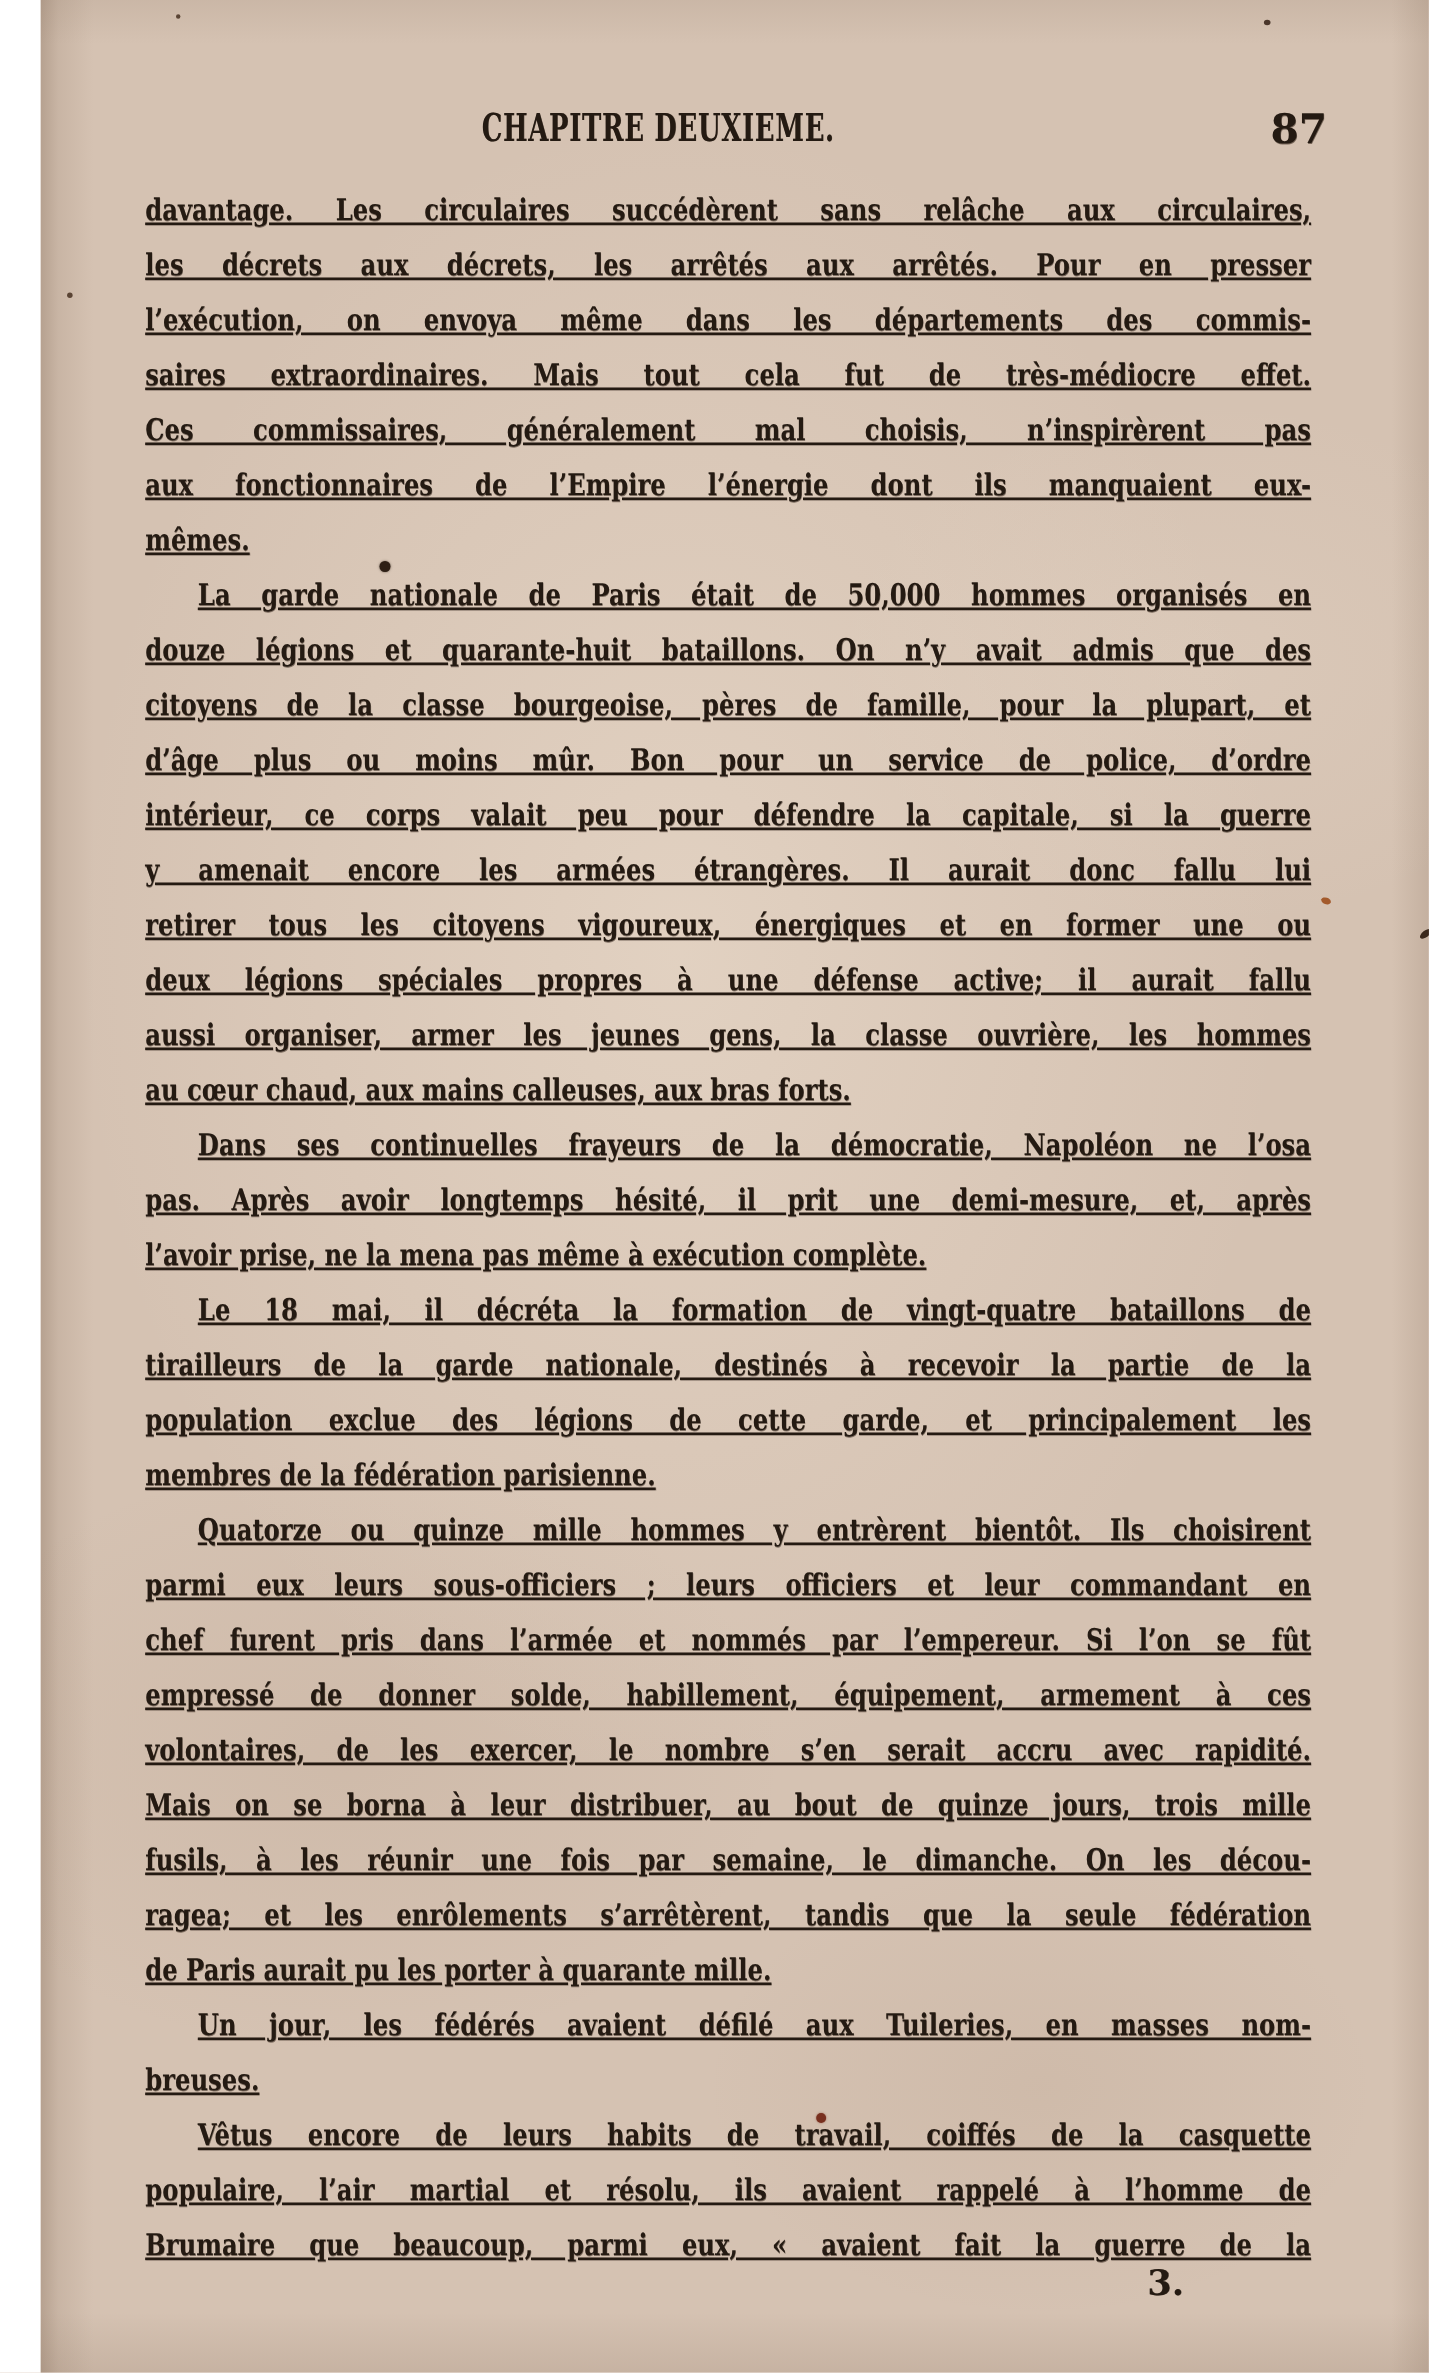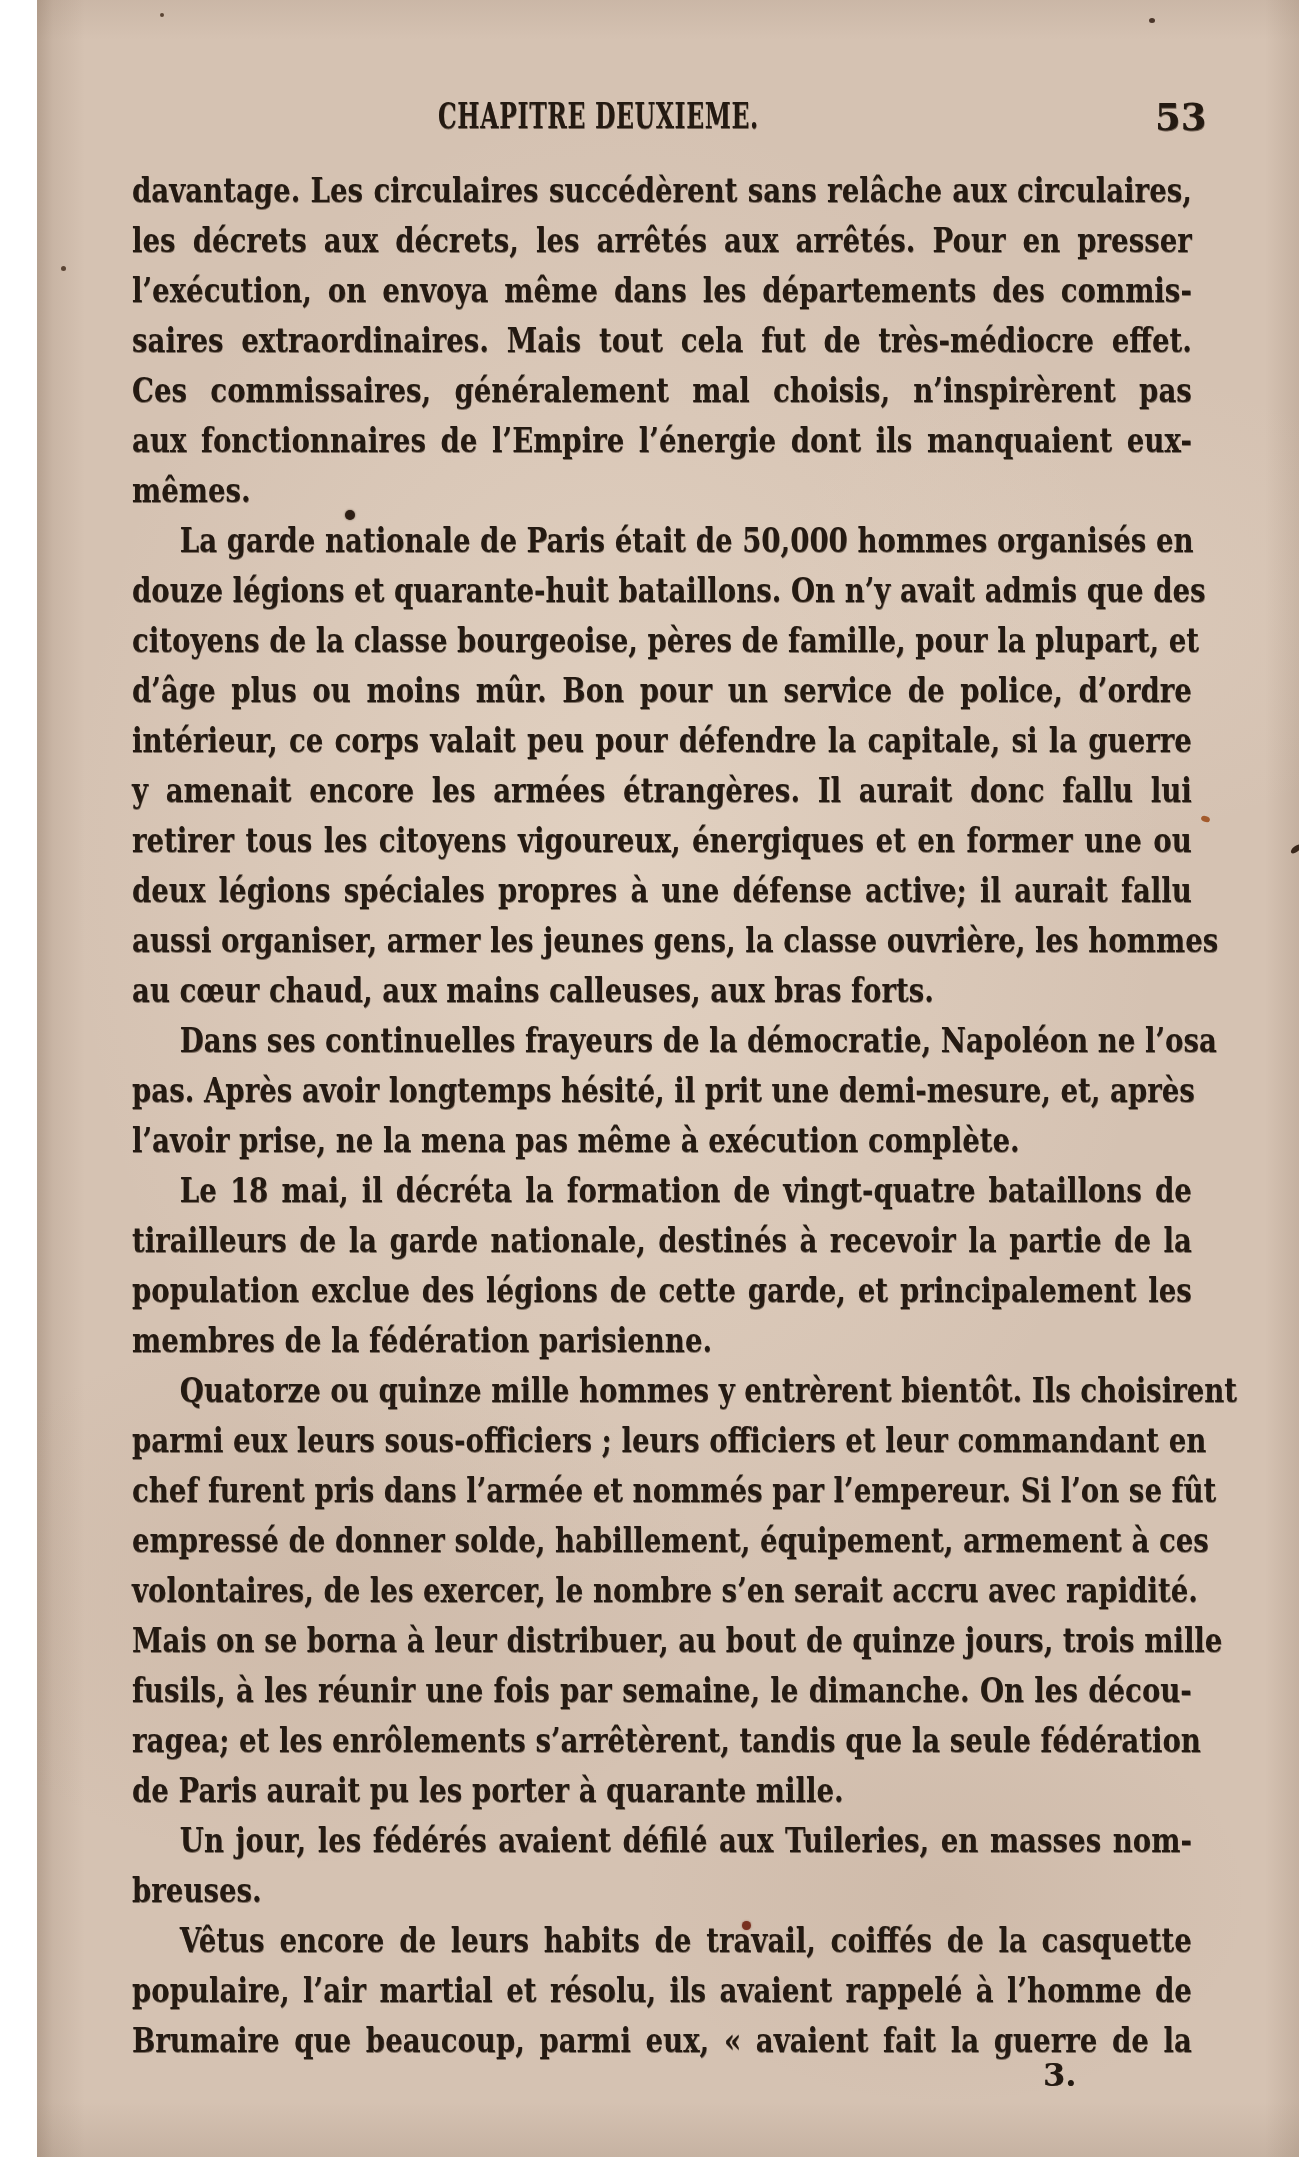--- a/index.html
+++ b/index.html
@@ -28,22 +28,23 @@
     transform:scale(0.62,0.92);transform-origin:0 0;
     text-shadow:0.4px 0.5px 0.6px rgba(40,25,15,0.55);
   }
   .page-number{
     position:absolute;left:1118px;top:95px;
     font-size:37px;font-weight:bold;
     text-shadow:0.4px 0.5px 0.6px rgba(40,25,15,0.55);
   }
   .textblock{
     position:absolute;left:95px;top:166px;width:1152px;
-    font-size:30px;font-weight:bold;
+    font-size:24px;font-weight:bold;
     text-shadow:0.35px 0.45px 0.55px rgba(40,25,15,0.5);
+    text-decoration:underline;
   }
   .line{
     height:50px;line-height:50px;white-space:nowrap;
     text-align:justify;text-align-last:justify;
     transform:scale(0.92,1.13);transform-origin:0% 50%;
   }
   .line.lastline{text-align-last:left;}
   .line.ind{padding-left:52px;}
   .signature{
     position:absolute;left:1006px;top:2056px;
@@ -58,21 +59,21 @@
   .s5{left:1164px;top:816px;width:9px;height:6px;background:#a35a2c;transform:rotate(18deg);}
   .s6{left:1112px;top:18px;width:6px;height:5px;background:#4a362a;}
   .s7{left:24px;top:266px;width:5px;height:5px;background:#5a4434;}
   .s8{left:123px;top:13px;width:4px;height:4px;background:#5a4434;}
 </style>
 </head>
 <body>
 
 <div class="page">
   <div class="chapter-title">CHAPITRE DEUXIEME.</div>
-  <div class="page-number">53</div>
+  <div class="page-number">87</div>
 
   <div class="textblock" id="textblock">
       <div class="line">davantage. Les circulaires succédèrent sans relâche aux circulaires,</div>
       <div class="line">les décrets aux décrets, les arrêtés aux arrêtés. Pour en presser</div>
       <div class="line">l’exécution, on envoya même dans les départements des commis-</div>
       <div class="line">saires extraordinaires. Mais tout cela fut de très-médiocre effet.</div>
       <div class="line">Ces commissaires, généralement mal choisis, n’inspirèrent pas</div>
       <div class="line">aux fonctionnaires de l’Empire l’énergie dont ils manquaient eux-</div>
       <div class="line lastline">mêmes.</div>
       <div class="line ind">La garde nationale de Paris était de 50,000 hommes organisés en</div>

